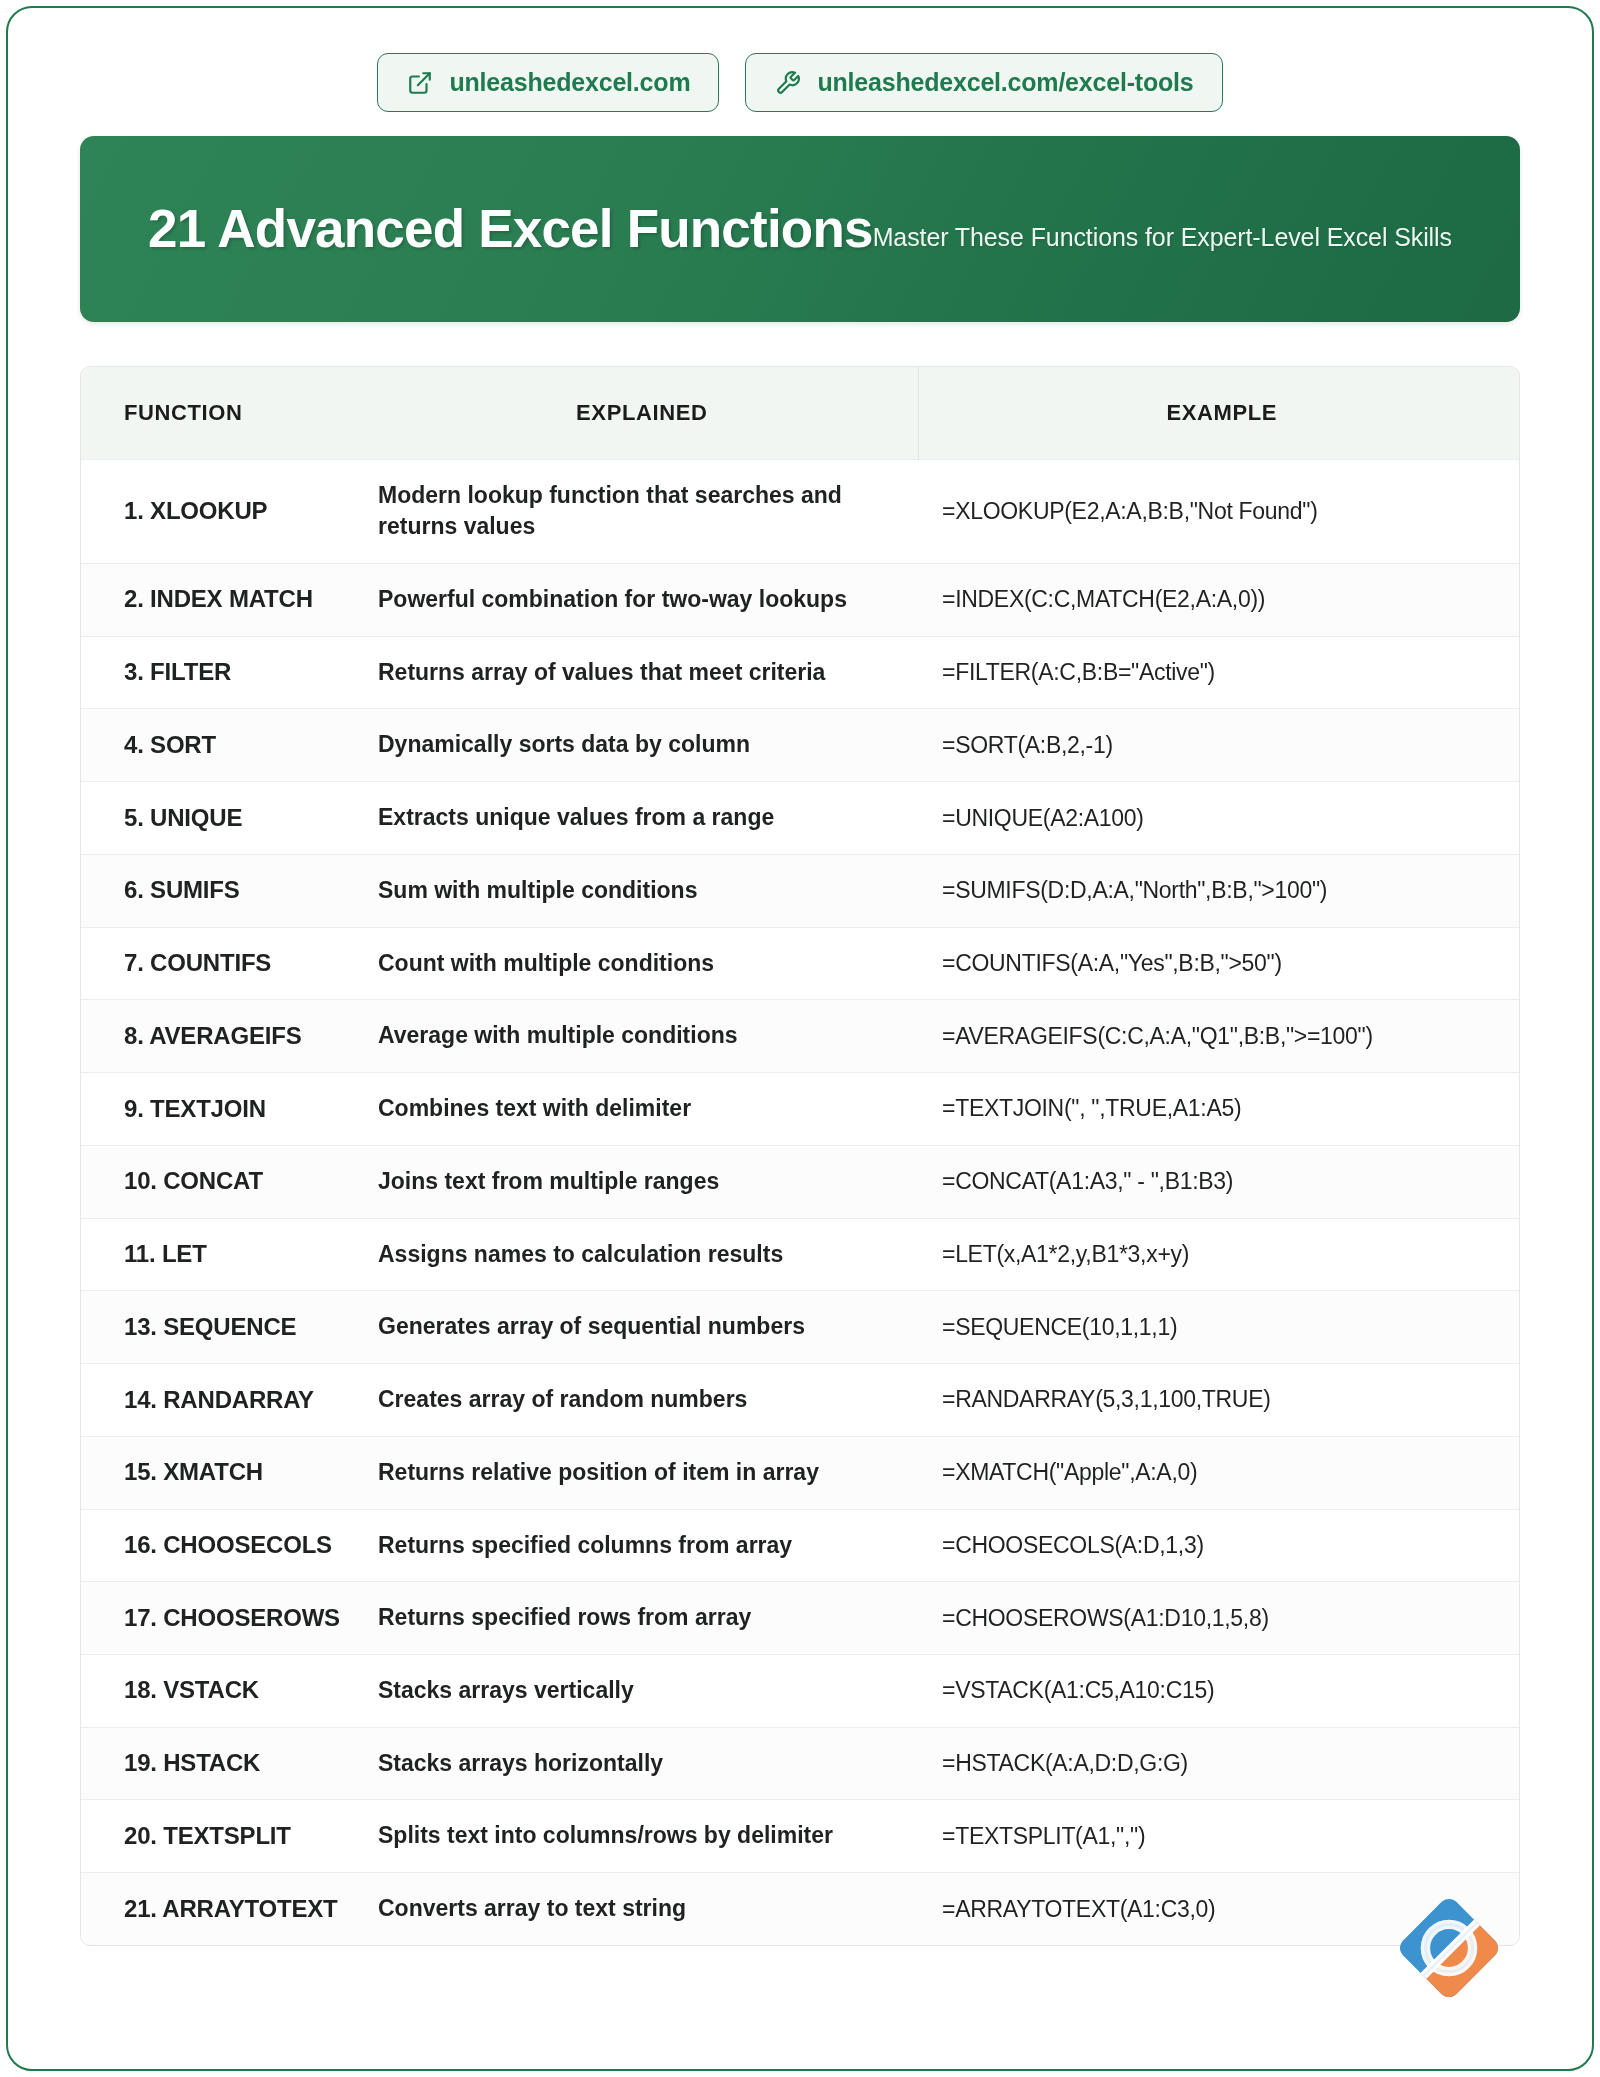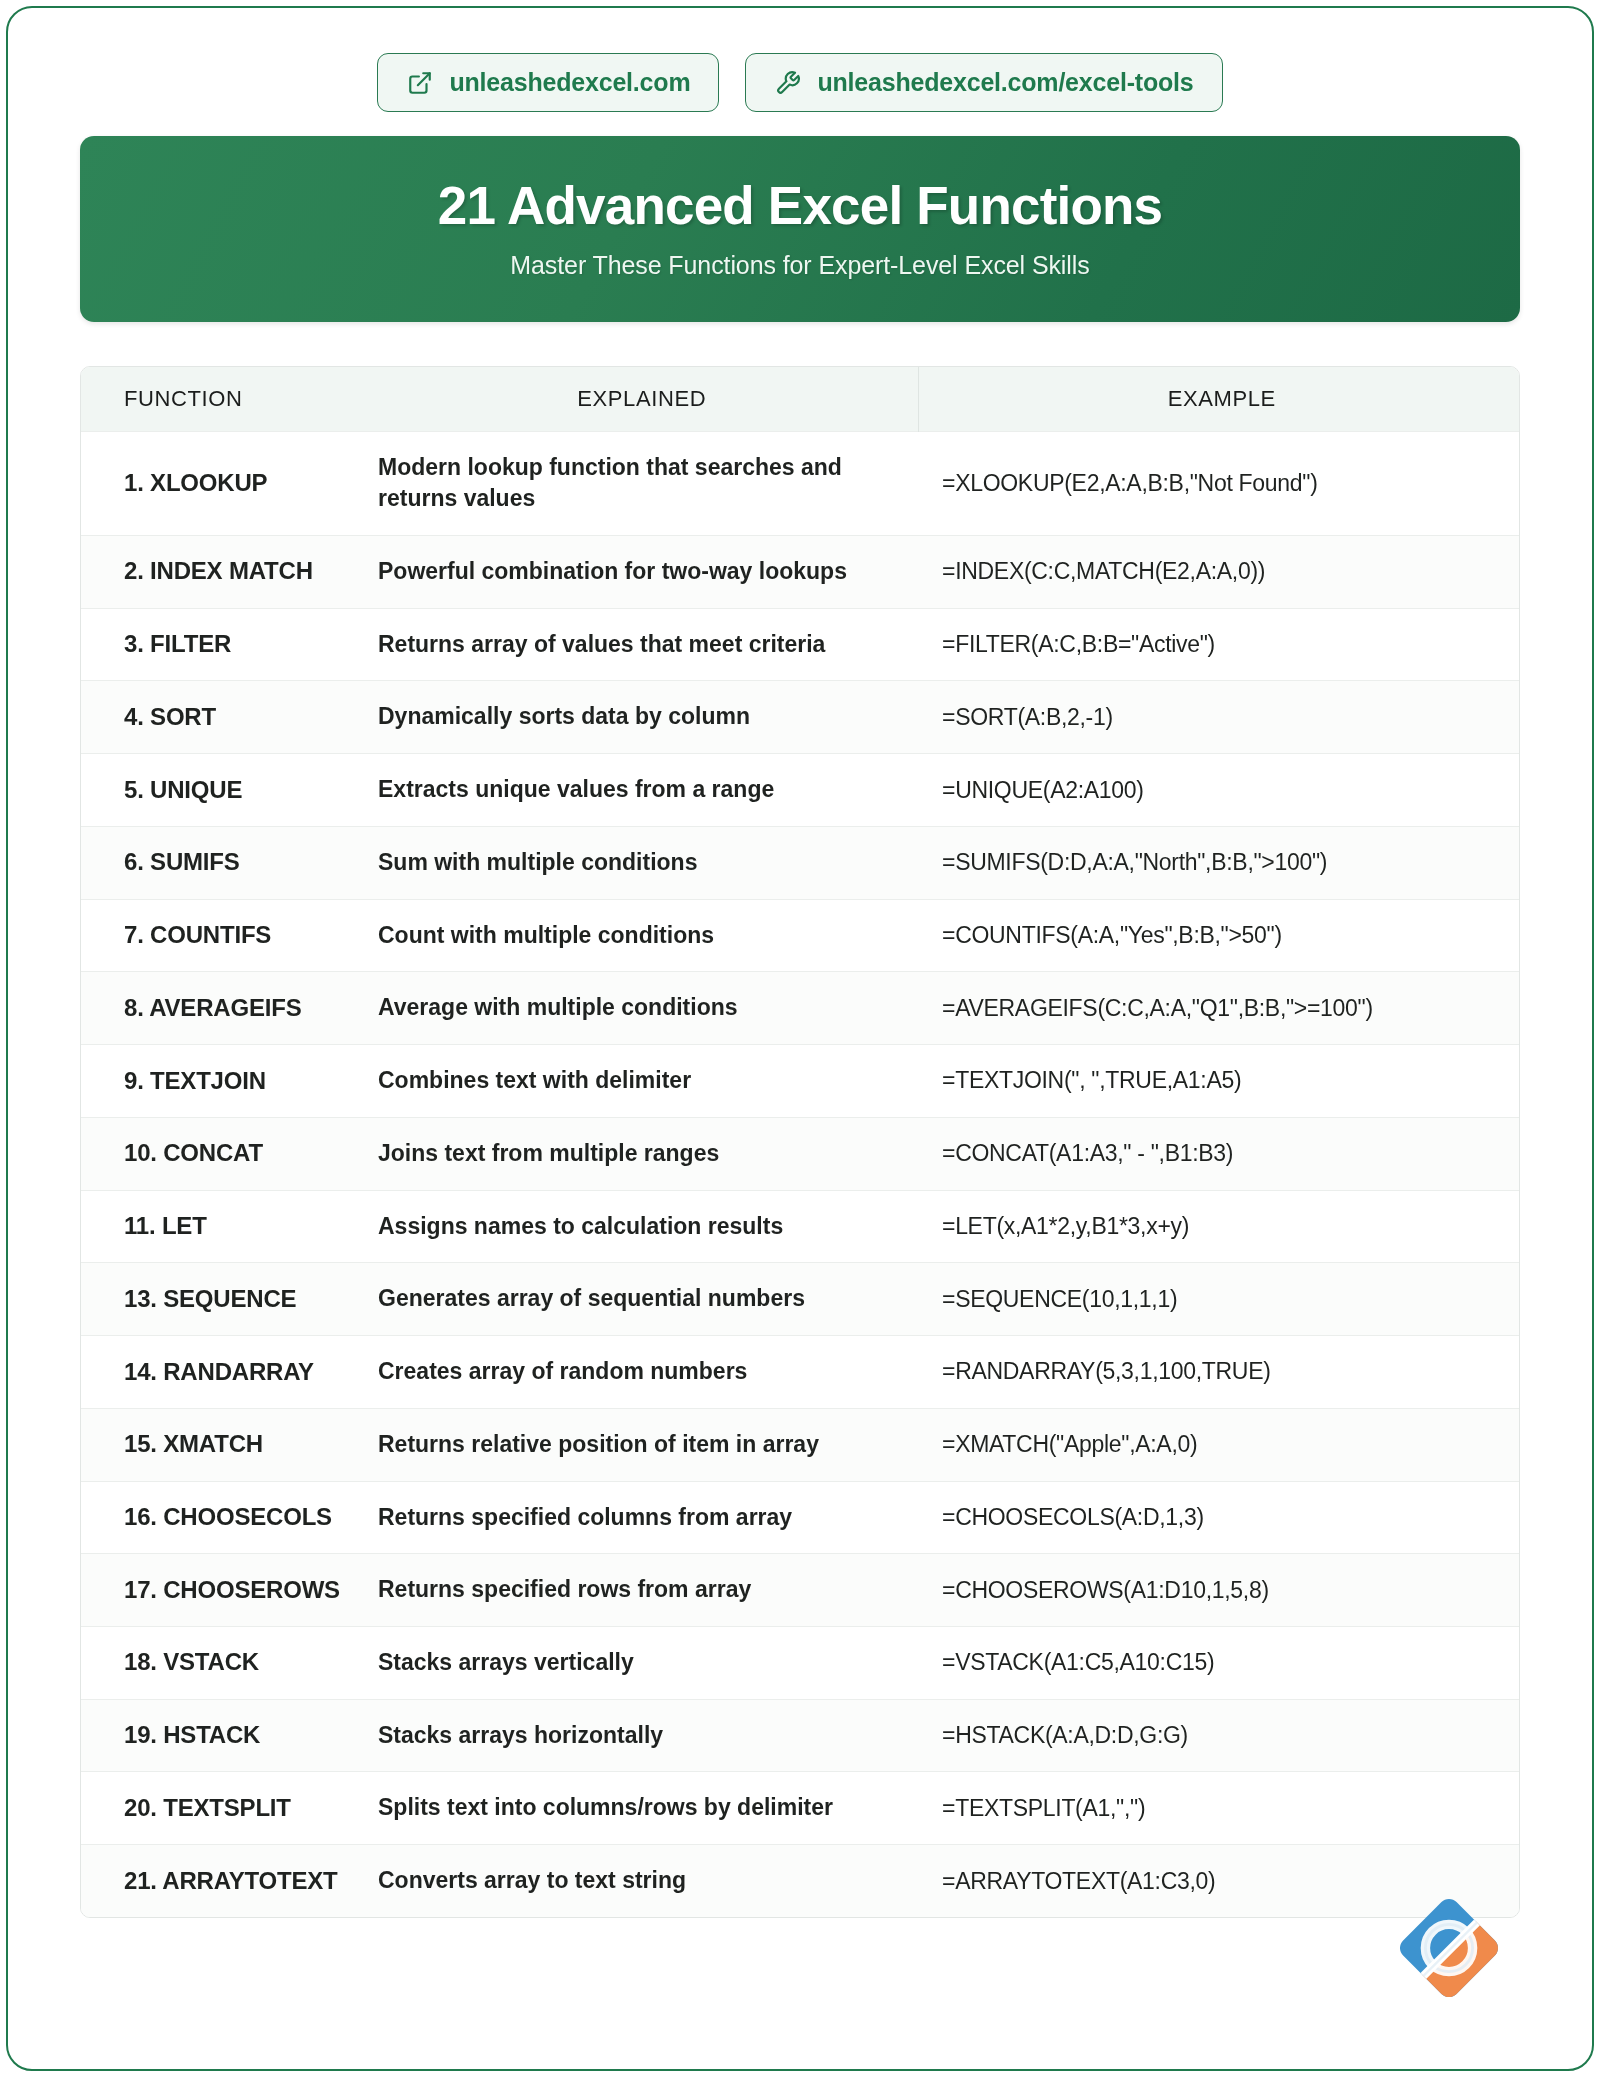--- a/index.html
+++ b/index.html
@@ -59,21 +59,21 @@
   .link-btn .ico svg { display: block; }
 
   
   .hero {
     position: relative;
     margin: 24px 72px 0 72px;
     height: 186px;
     border-radius: 14px;
     background: linear-gradient(118deg, #2e8457 0%, #2a7d51 38%, #21714a 72%, #1d6a45 100%);
     display: flex;
-    flex-direction: column;
+    flex-direction: row;
     align-items: center;
     justify-content: center;
     box-shadow: 0 2px 5px rgba(0,0,0,0.10);
   }
 
   .hero-title {
     color: #ffffff;
     font-size: 53px;
     font-weight: 700;
     letter-spacing: -0.8px;
@@ -105,24 +105,24 @@
     border-collapse: collapse;
     table-layout: fixed;
   }
 
   table.fn-table col.c-fn   { width: 285px; }
   table.fn-table col.c-exp  { width: 552px; }
   table.fn-table col.c-ex   { width: 607px; }
 
   table.fn-table thead th {
     background: #f1f6f3;
-    height: 64px;
+    height: 92px;
     color: #1b1d1c;
     font-size: 22px;
-    font-weight: 400;
+    font-weight: 700;
     letter-spacing: 0.6px;
     vertical-align: middle;
     margin-top: 8px;
   }
   th.h-fn  { text-align: left; padding-left: 43px; }
   th.h-exp { text-align: center; }
   th.h-ex  { text-align: center; border-left: 1px solid #dfe5e2; }
 
   table.fn-table tbody tr { border-top: 1px solid #ebeeec; }
   table.fn-table tbody tr:nth-child(odd)  { background: #ffffff; }

